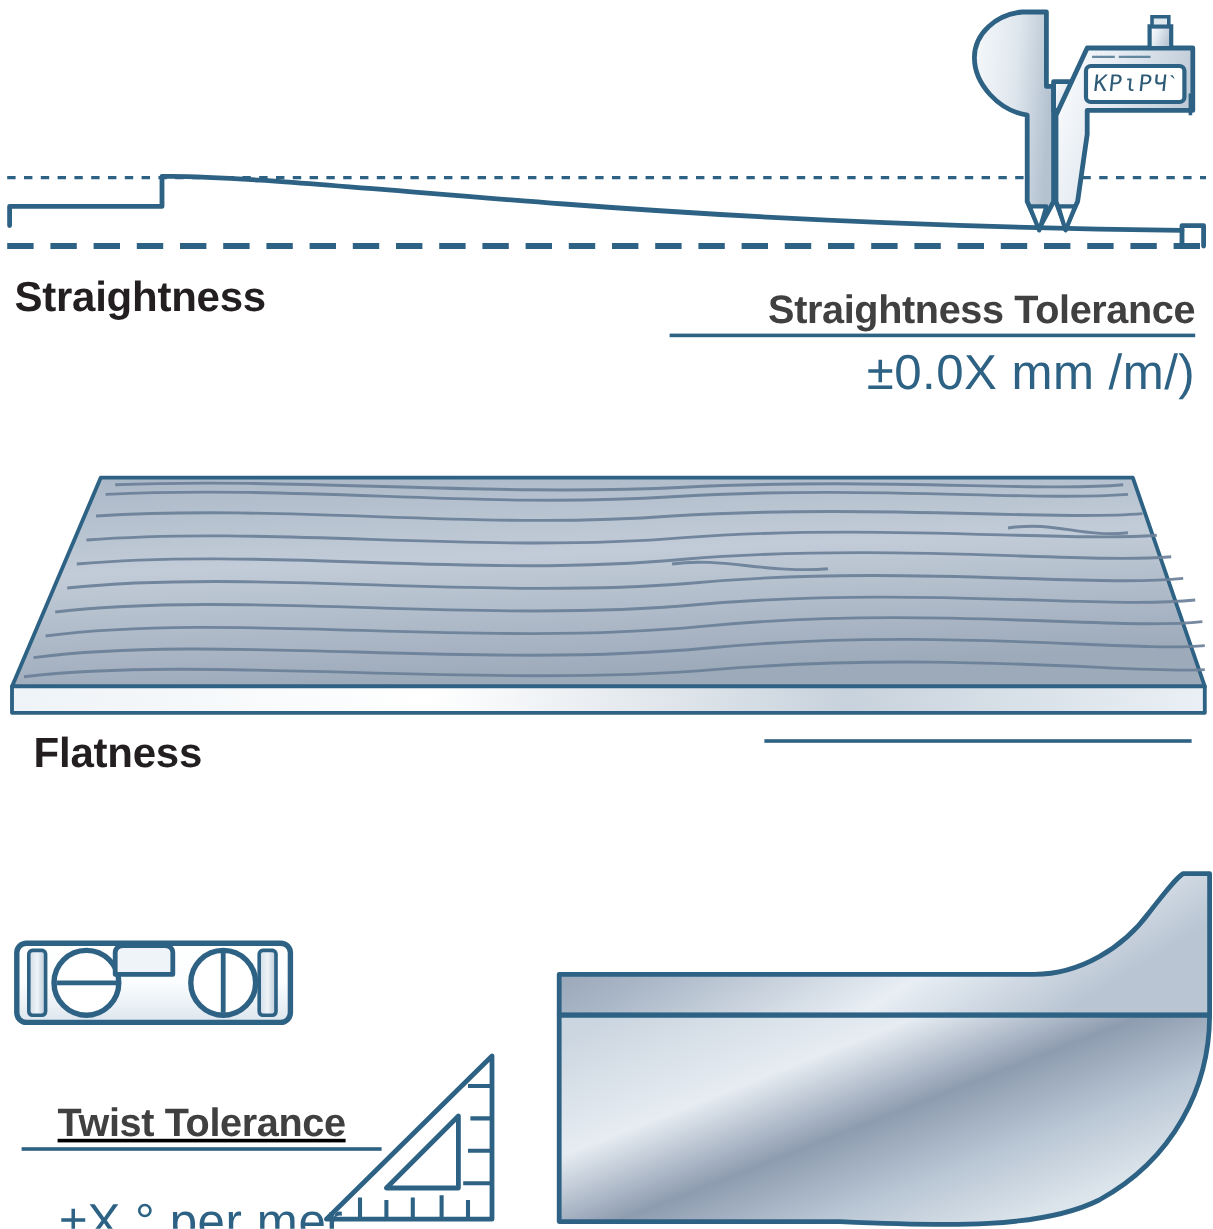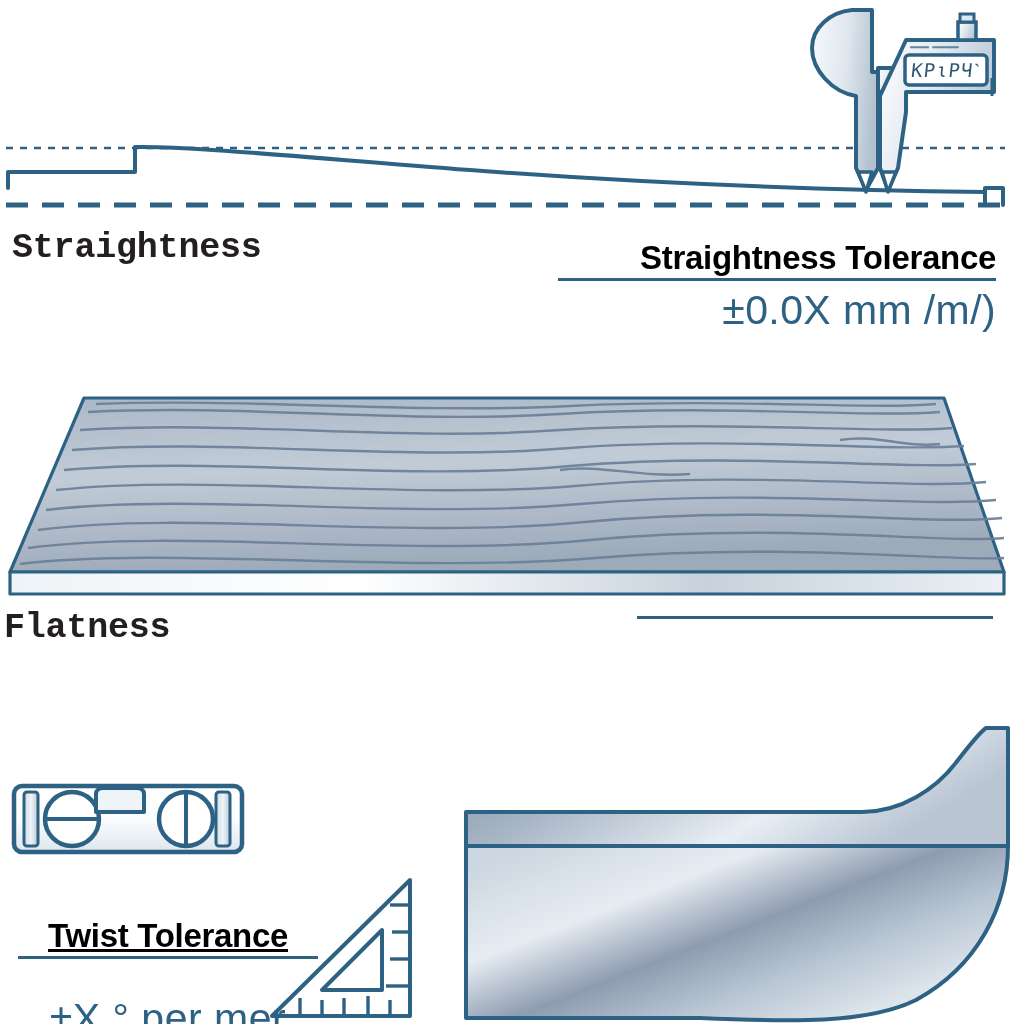--- a/index.html
+++ b/index.html
@@ -1,26 +1,26 @@
 <!DOCTYPE html>
 <html><head>
 <meta charset="utf-8">
 <style>
   html,body{margin:0;padding:0;background:#ffffff;}
   body{width:1011px;height:1024px;position:relative;overflow:hidden;
        font-family:"Liberation Sans",sans-serif;}
   .stage{position:absolute;inset:0;width:1011px;height:1024px;}
   svg.layer{position:absolute;left:0;top:0;width:1011px;height:1024px;}
 
-  .lbl{position:absolute;font-weight:bold;color:#231f20;letter-spacing:-0.2px;font-family:Liberation Mono, monospace;}
+  .lbl{position:absolute;font-weight:bold;color:#231f20;letter-spacing:-0.2px;}
   #label-straightness{left:12px;top:228px;font-size:35px;}
-  #label-flatness{left:4px;top:608px;font-size:35px;}
+  #label-flatness{left:28px;top:608px;font-size:35px;}
 
   .tolblock{position:absolute;text-align:right;}
-  .tol-title{font-size:33px;font-weight:bold;color:#000000;
+  .tol-title{font-size:33px;font-weight:bold;color:#404040;
              letter-spacing:-0.3px;line-height:1.08;white-space:nowrap;}
   .tol-rule{height:3px;background:#2d6284;margin-top:2px;width:100%;}
   .tol-val{font-size:41px;color:#2d6284;margin-top:6px;
            white-space:nowrap;letter-spacing:0.4px;}
 
   #tol-straightness{left:558px;top:240px;width:438px;}
   #tol-flatness{left:637px;top:614px;width:356px;}
   #tol-twist{left:18px;top:918px;width:300px;text-align:center;text-decoration:underline;}
   #tol-twist .tol-val{letter-spacing:0.5px;margin-top:36px;}
 

